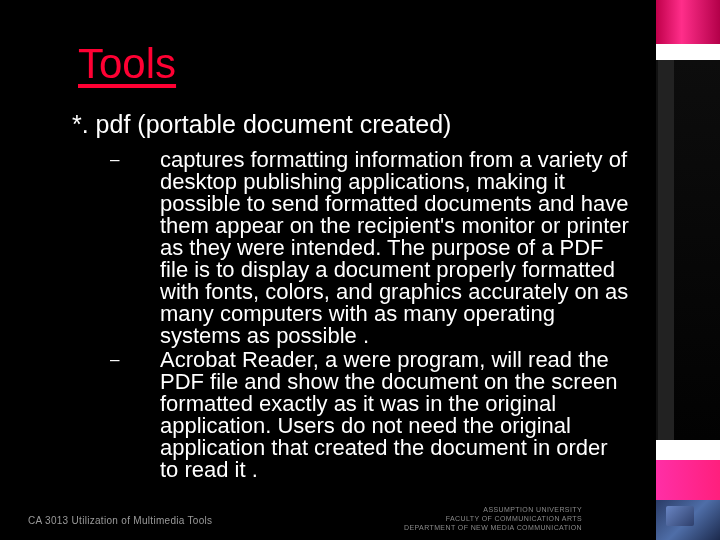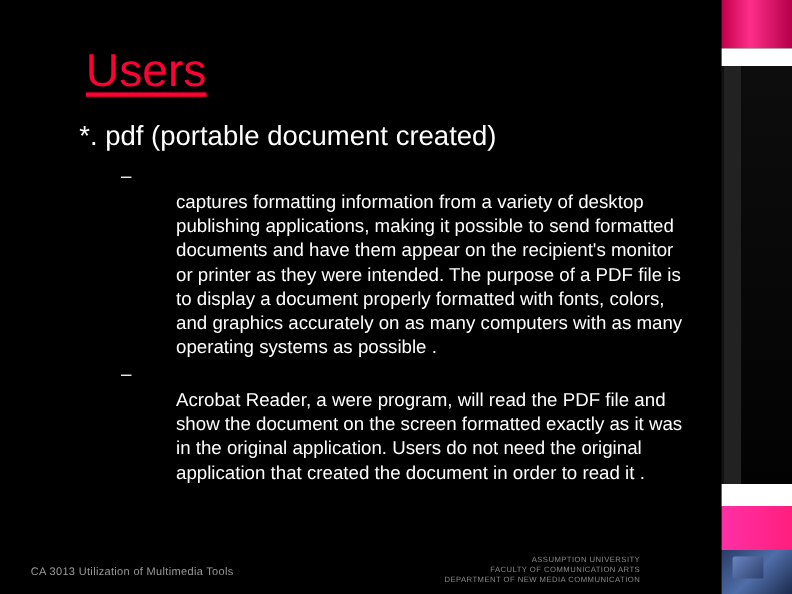--- a/index.html
+++ b/index.html
@@ -40,24 +40,23 @@
   }
   .dash {
     width: 60px;
     flex: 0 0 60px;
     font-size: 17px;
     line-height: 22px;
     text-align: left;
     padding-left: 10px;
   }
   .bullet-text {
-    font-size: 17px;
+    font-size: 22px;
     line-height: 22px;
     max-width: 470px;
-    margin-top: 24px;
   }
   .footer {
     position: absolute;
     left: 28px;
     bottom: 14px;
     font-size: 10px;
     color: #9a9a9a;
     letter-spacing: 0.3px;
     margin-top: 28px;
   }
@@ -116,21 +115,21 @@
     position:absolute;
     left:10px; top:6px; width:28px; height:20px;
     background: linear-gradient(135deg,#6a86c4,#2e3f6b);
     border-radius:2px;
   }
 </style>
 </head>
 <body>
 
 <div class="slide">
-  <h1 class="title">Users</h1>
+  <h1 class="title">Tools</h1>
   <div class="subhead">*. pdf (portable document created)</div>
 
   <div class="bullets">
     <div class="bullet-row">
       <div class="dash">–</div>
       <div class="bullet-text">captures formatting information from a variety of desktop publishing applications, making it possible to send formatted documents and have them appear on the recipient's monitor or printer as they were intended. The purpose of a PDF file is to display a document properly formatted with fonts, colors, and graphics accurately on as many computers with as many operating systems as possible .</div>
     </div>
     <div class="bullet-row">
       <div class="dash">–</div>
       <div class="bullet-text">Acrobat Reader, a were program, will read the PDF file and show the document on the screen formatted exactly as it was in the original application. Users do not need the original application that created the document in order to read it .</div>

